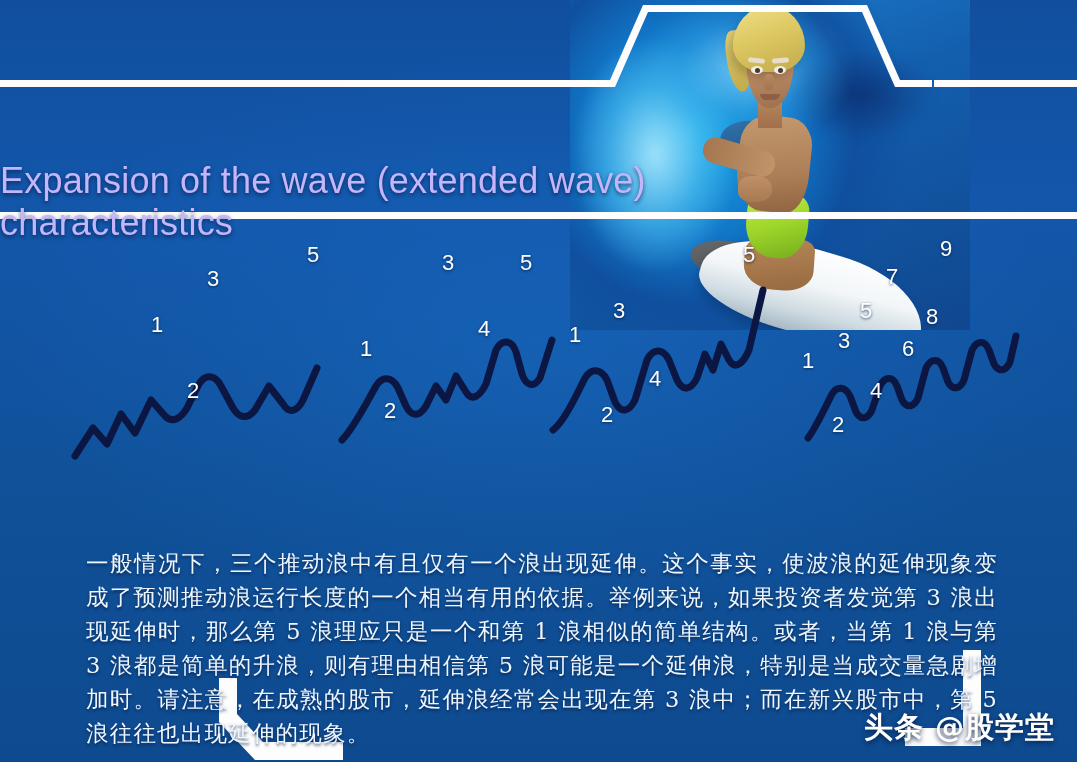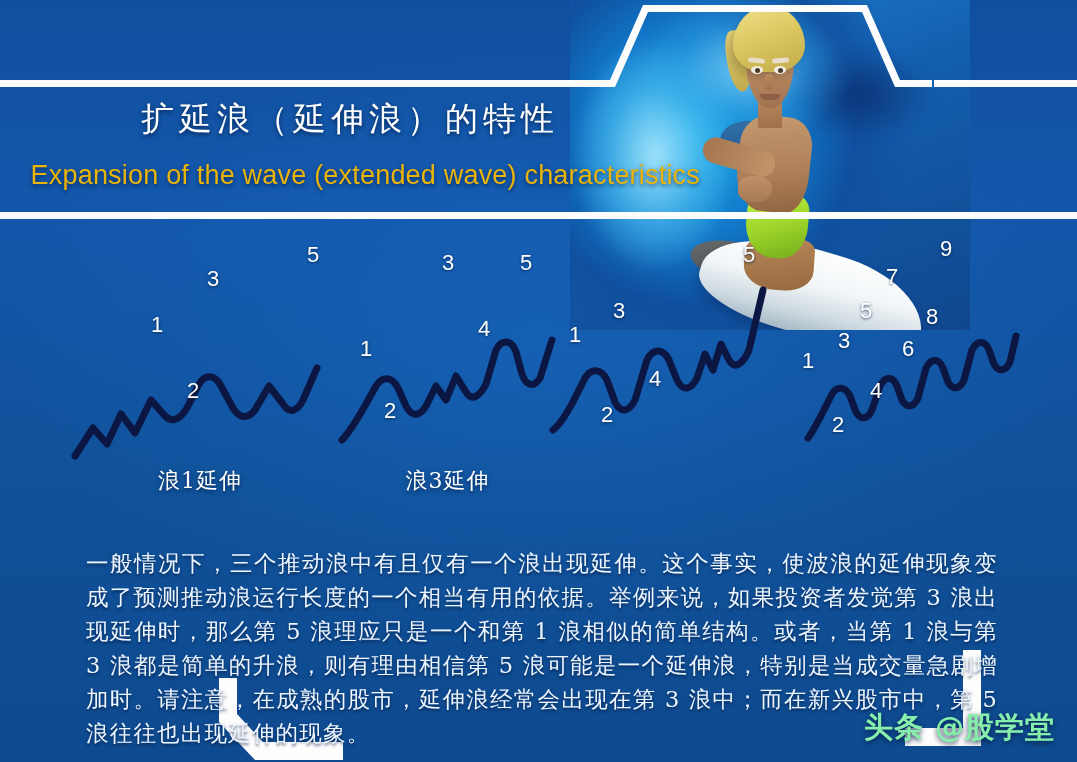--- a/index.html
+++ b/index.html
@@ -163,24 +163,24 @@
     color: #ffffff;
     font-family: "DejaVu Serif", "Liberation Serif", serif;
     font-size: 33px;
     letter-spacing: 5px;
     font-weight: 400;
     text-shadow: 0 2px 4px rgba(3,26,62,.75);
     z-index: 6;
   }
   .title-en {
     position: absolute; left: 0; top: 160px; width: 700px;
-    text-align: right;
-    color: #eab308;
+    text-align: left;
+    color: #c4b5fd;
     font-family: "Liberation Sans", sans-serif;
-    font-size: 27px;
+    font-size: 36px;
     letter-spacing: .2px;
     text-shadow: 0 2px 4px rgba(3,26,62,.7);
     z-index: 6;
   }
   
   .diagrams {
     position: absolute; left: 0; top: 228px; width: 1077px; height: 290px;
     z-index: 5;
   }
   .diagram { position: absolute; top: 0; height: 290px; }
@@ -228,21 +228,21 @@
     letter-spacing: 1.2px;
     text-align: justify;
     text-shadow: 0 2px 3px rgba(4,26,62,.7);
     z-index: 6;
   }
   .body-text p { margin: 0; text-indent: 0; }
   
   .watermark {
     position: absolute;
     right: 22px; bottom: 14px;
-    color: #86efac;
+    color: #ffffff;
     font-family: "DejaVu Sans", "Liberation Sans", sans-serif;
     font-size: 29px;
     font-weight: bold;
     letter-spacing: 1px;
     text-shadow: 0 2px 5px rgba(3,24,60,.85);
     z-index: 9;
   }
 </style>
 </head>
 <body>
@@ -296,21 +296,20 @@
     <svg width="160" height="84" viewBox="0 0 160 84">
       <path d="M 36 0 L 36 44 L 72 82 L 160 82 L 160 64 L 80 64 L 54 36 L 54 0 Z" fill="#fdfdfd"></path>
     </svg>
   </div>
   <div class="corner" style="left:905px; top:650px;">
     <svg width="172" height="112" viewBox="0 0 172 112">
       <path d="M 58 0 L 58 78 L 0 78 L 0 96 L 76 96 L 76 0 Z" fill="#fdfdfd"></path>
     </svg>
   </div>
 
-  <div class="title-zh">扩延浪（延伸浪）的特性</div>
   <div class="title-en">Expansion of the wave (extended wave) characteristics</div>
 
   <div class="diagrams">
 
     <div class="diagram d1">
       <svg width="290" height="240" viewBox="0 0 290 240">
         <path class="wave-path" d="
           M 20 228
           L 38 200 L 52 216 L 66 186 L 80 205 L 96 172 L 110 188
           C 118 196 126 190 132 180
@@ -321,21 +320,20 @@
           L 214 158 L 228 176
           C 234 186 242 184 248 172
           L 262 140
           L 262 140
         "></path>
       </svg>
       <div class="wave-label" style="left:96px; top:86px;">1</div>
       <div class="wave-label" style="left:132px; top:152px;">2</div>
       <div class="wave-label" style="left:152px; top:40px;">3</div>
       <div class="wave-label" style="left:252px; top:16px;">5</div>
-      <div class="caption">浪1延伸</div>
     </div>
 
     <div class="diagram d2">
       <svg width="235" height="240" viewBox="0 0 235 240">
         <path class="wave-path" d="
           M 12 212
           C 20 204 28 190 36 176
           L 46 158
           C 52 148 62 148 68 160
           L 76 178
@@ -347,21 +345,20 @@
           L 192 146
           C 196 158 204 160 210 150
           L 222 112
         "></path>
       </svg>
       <div class="wave-label" style="left:30px;  top:110px;">1</div>
       <div class="wave-label" style="left:54px;  top:172px;">2</div>
       <div class="wave-label" style="left:112px; top:24px;">3</div>
       <div class="wave-label" style="left:148px; top:90px;">4</div>
       <div class="wave-label" style="left:190px; top:24px;">5</div>
-      <div class="caption">浪3延伸</div>
     </div>
 
     <div class="diagram d3">
       <svg width="235" height="240" viewBox="0 0 235 240">
         <path class="wave-path" d="
           M 8 202
           C 16 196 24 182 32 166
           L 40 150
           C 46 140 56 140 62 152
           L 70 174

